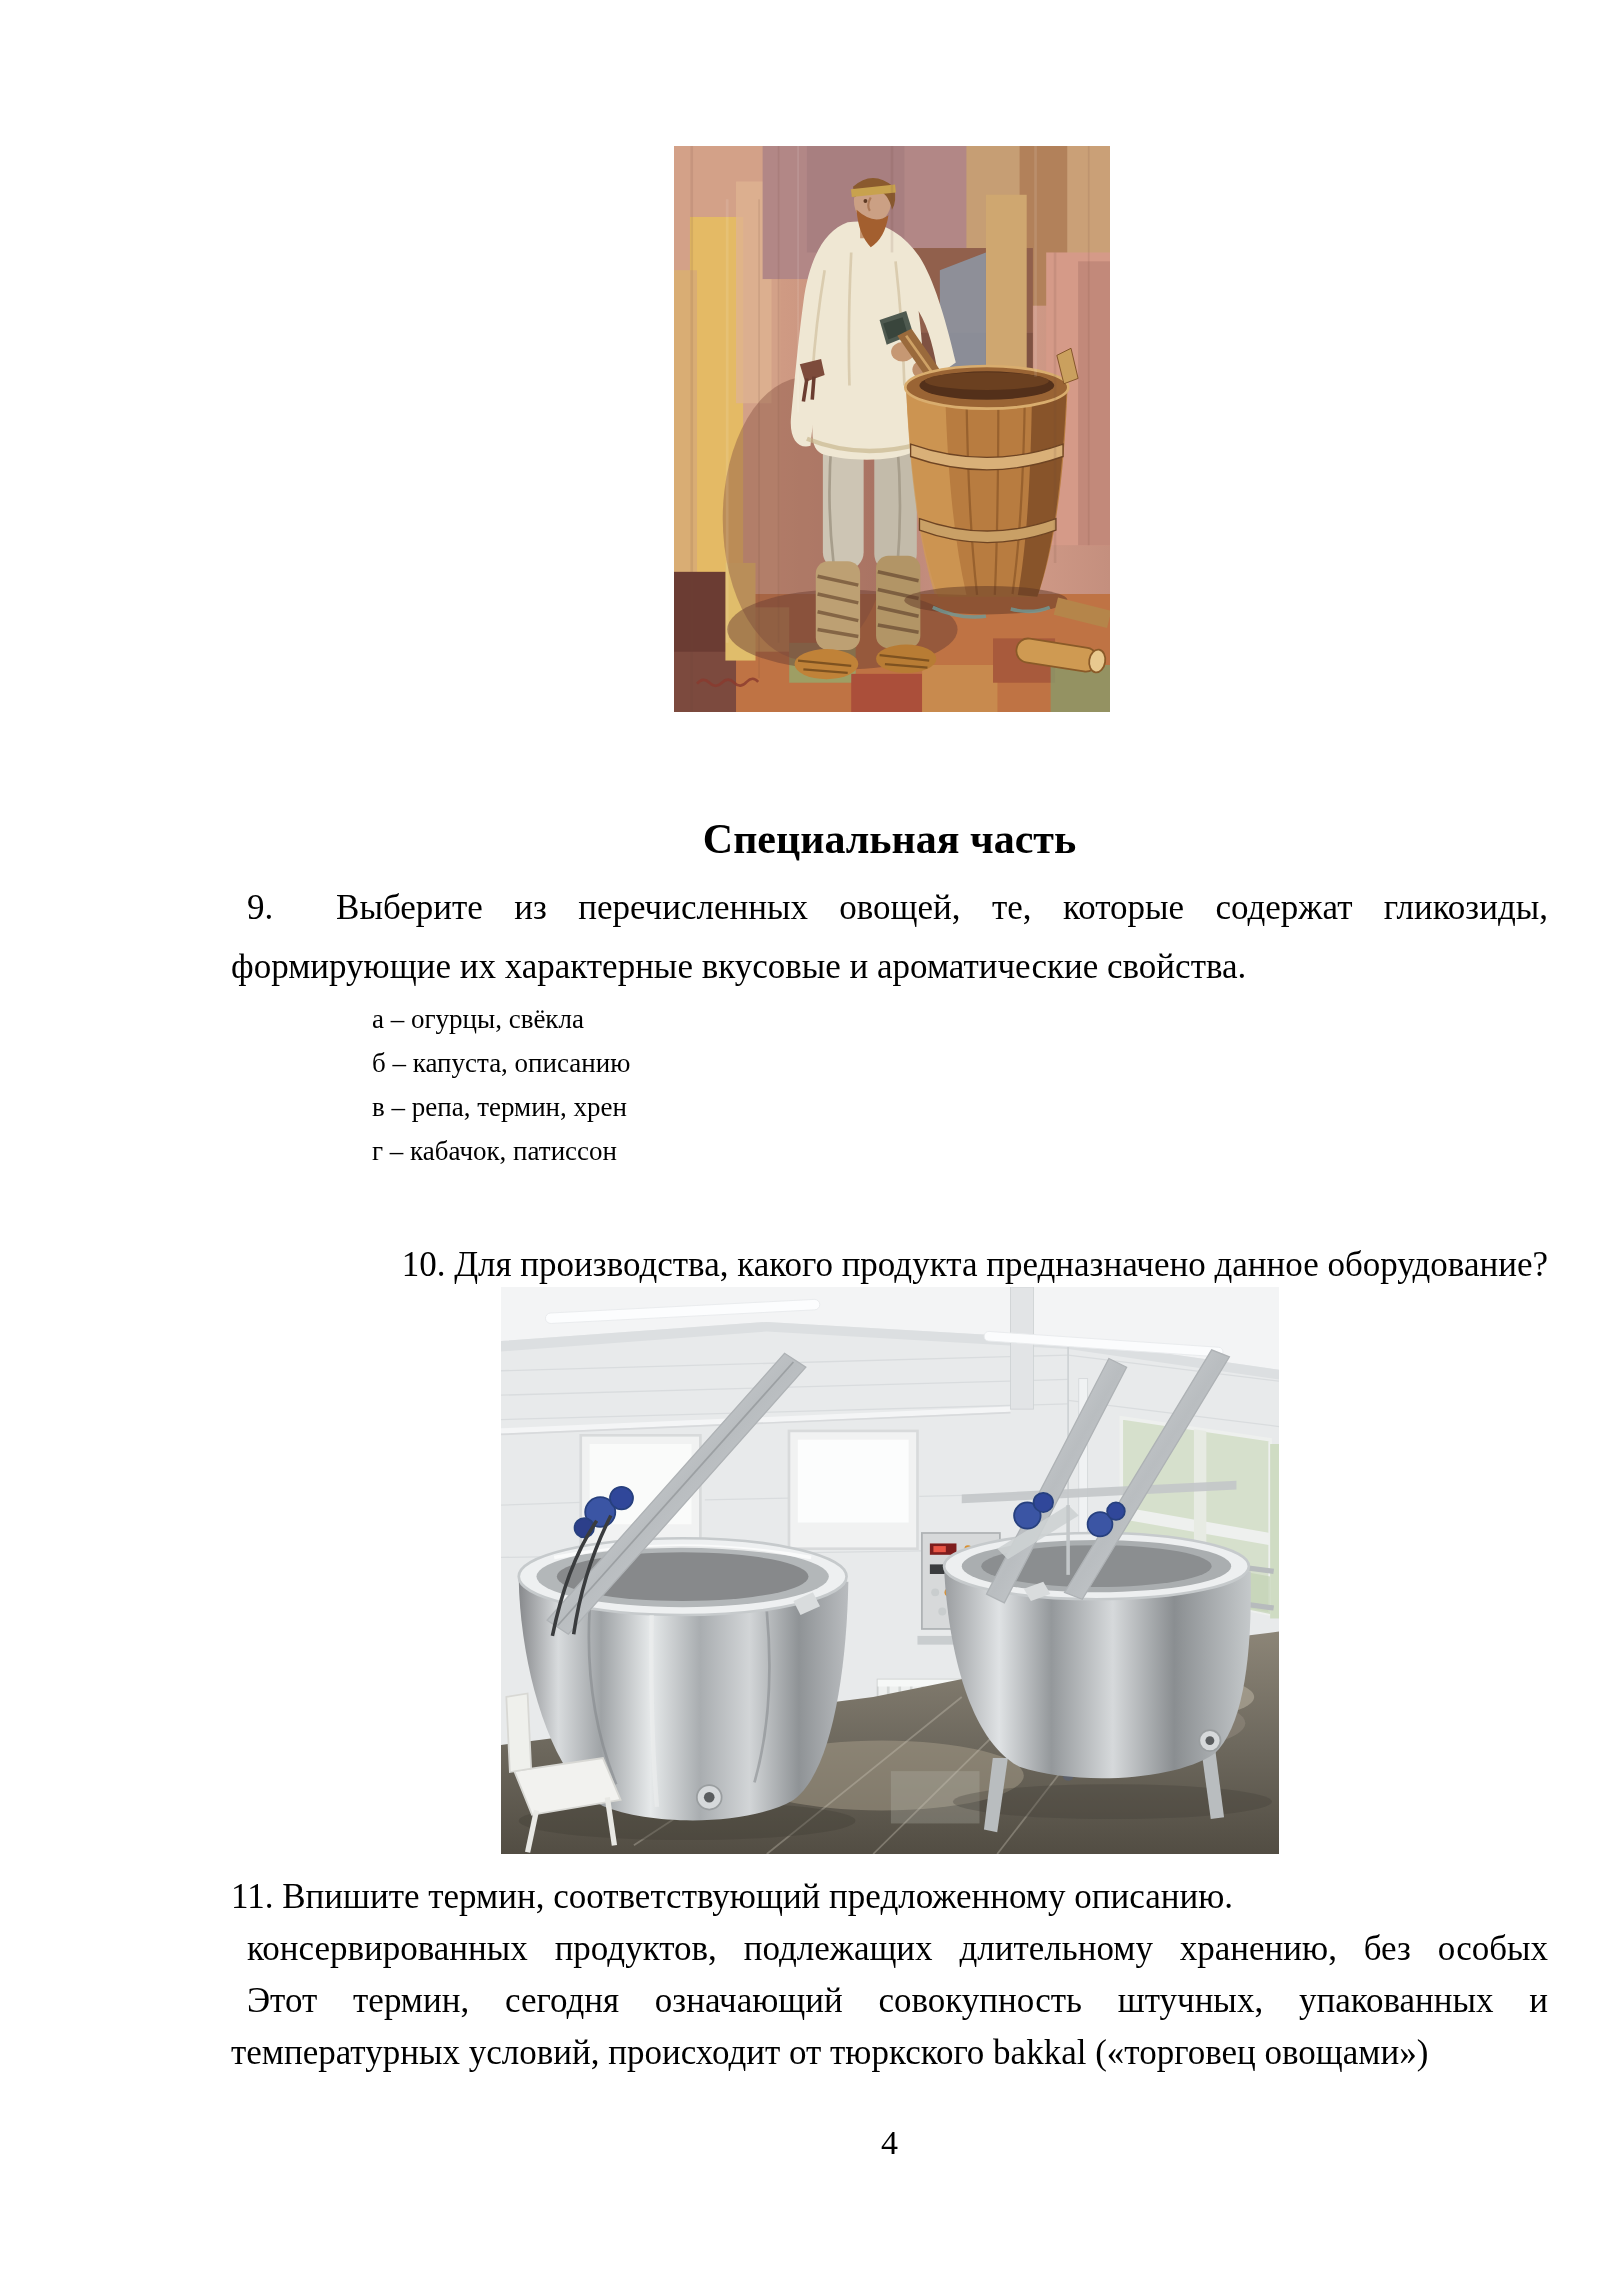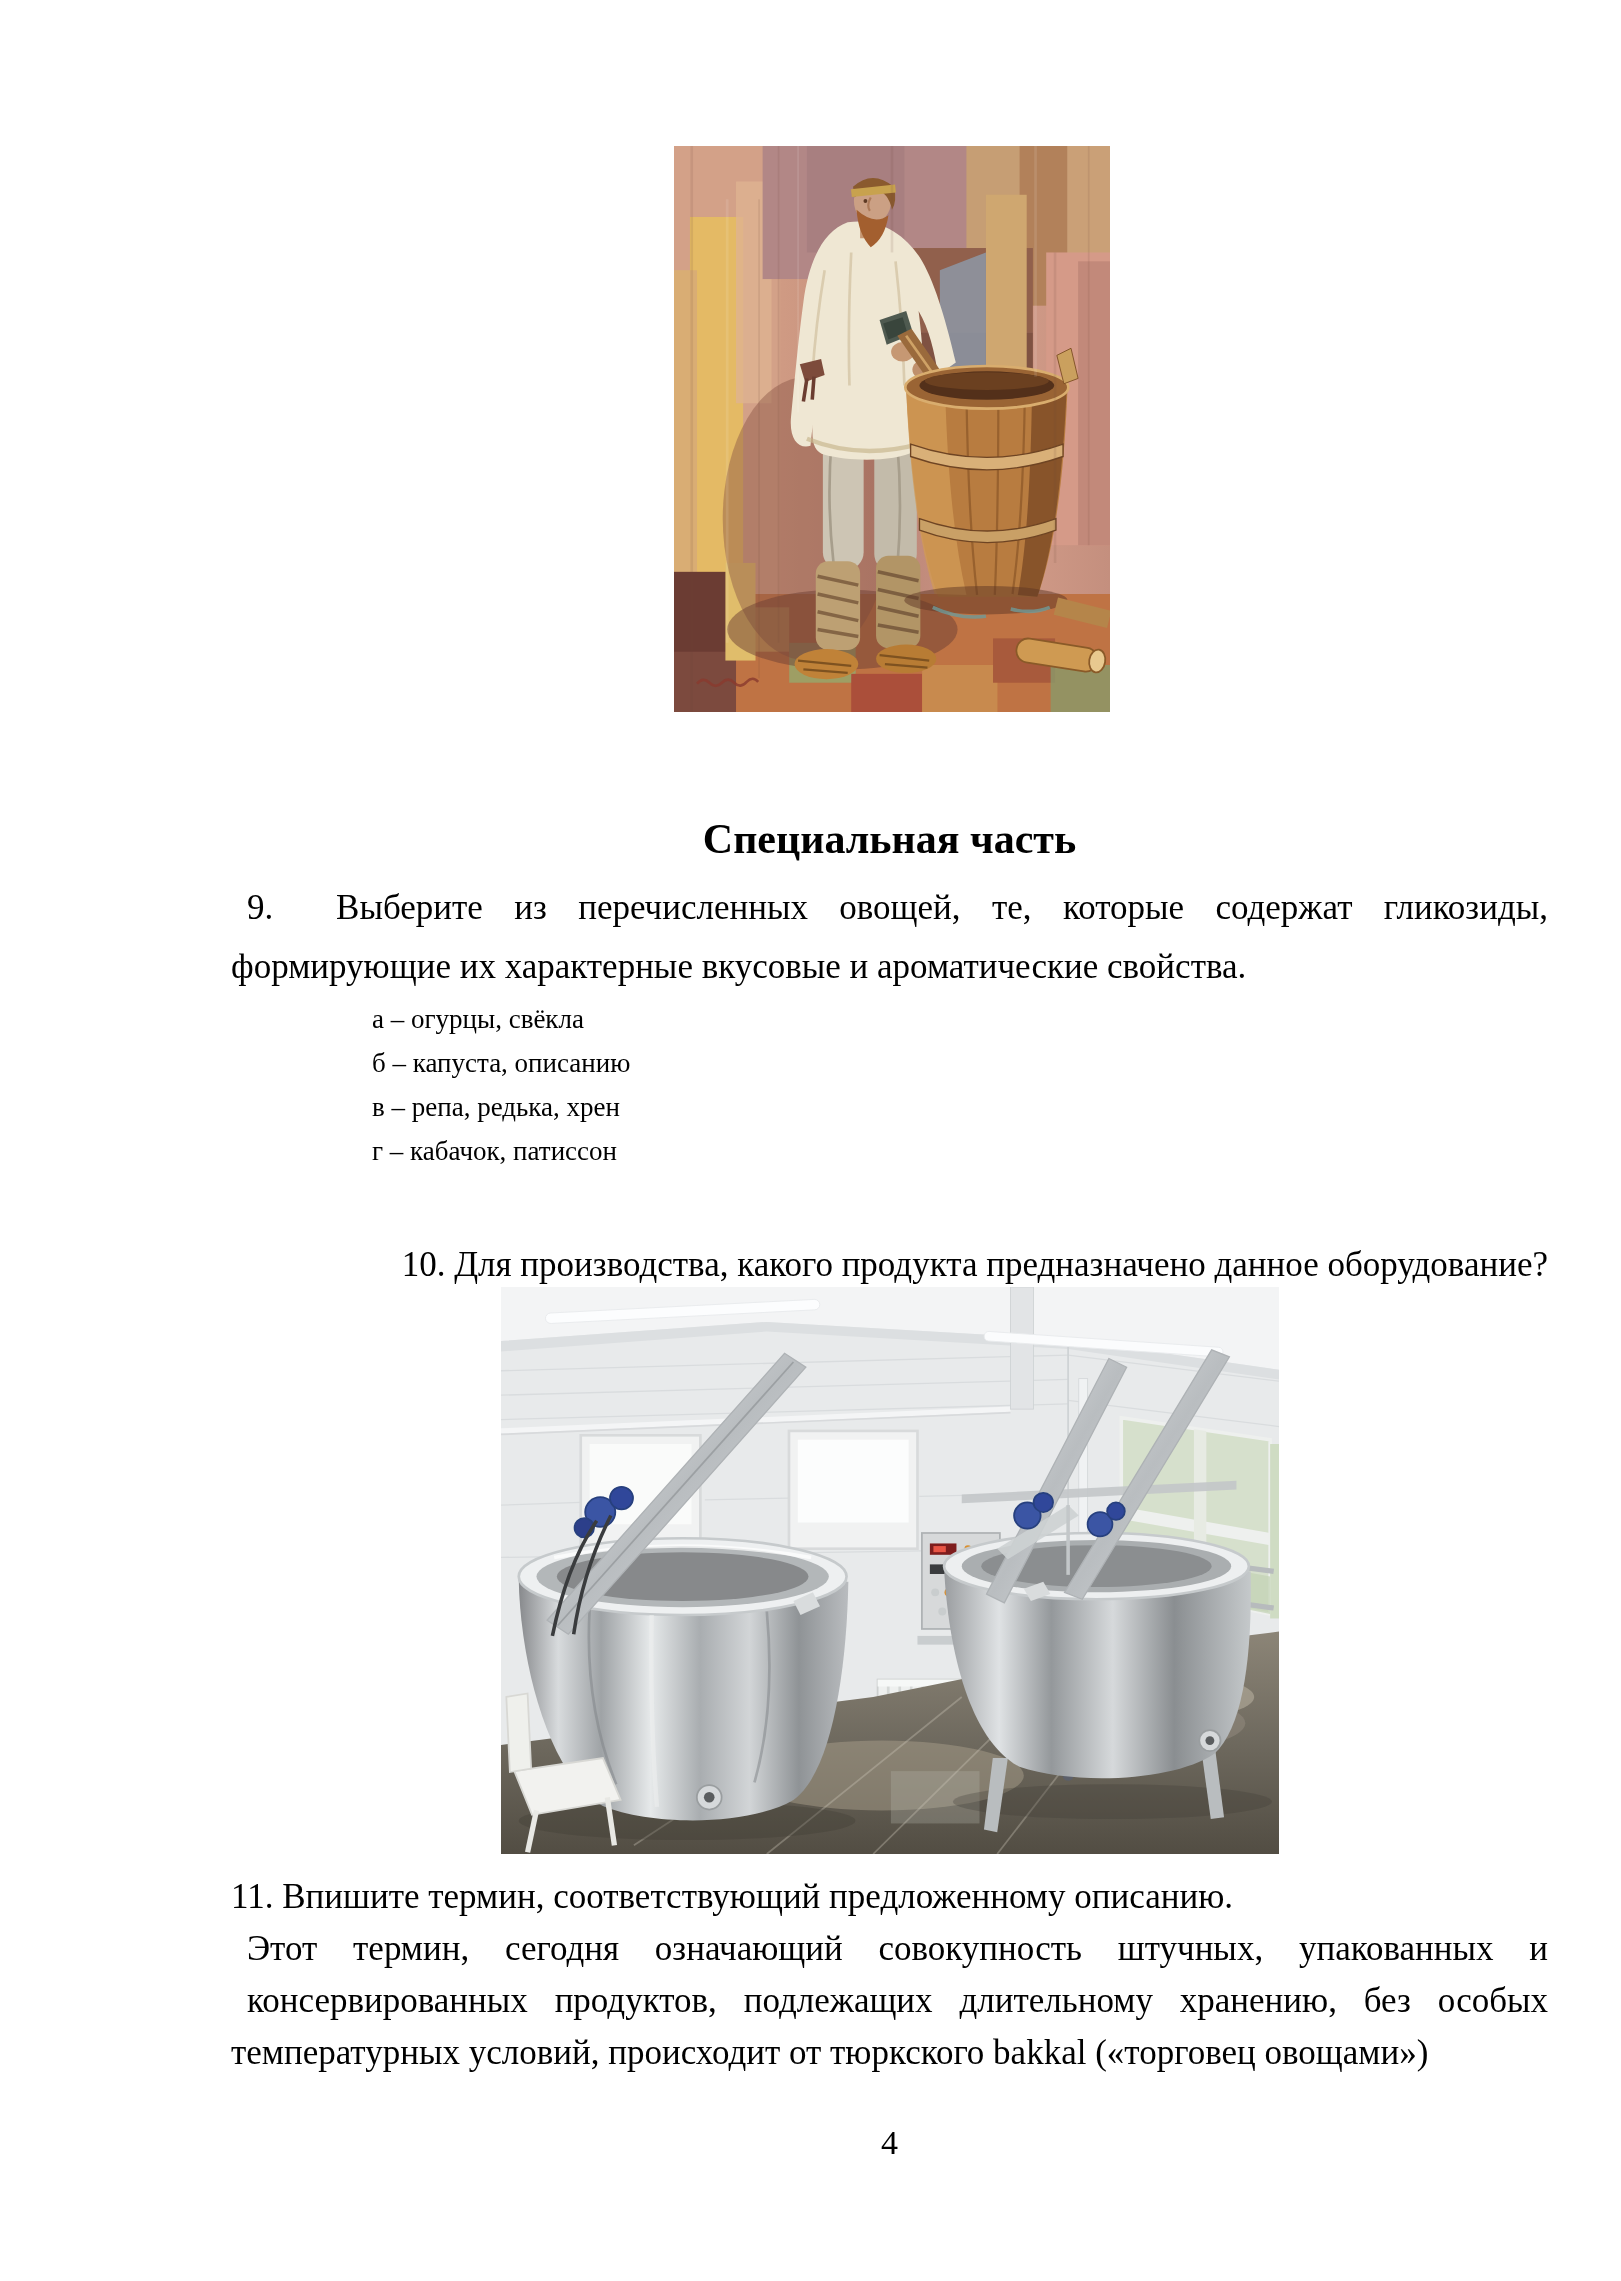--- a/index.html
+++ b/index.html
@@ -178,21 +178,21 @@
   <h1 class="heading">Специальная часть</h1>
 
   <div class="para q9">
     <div class="jl">9.&nbsp; Выберите из перечисленных овощей, те, которые содержат гликозиды,</div>
     <div>формирующие их характерные вкусовые и ароматические свойства.</div>
   </div>
 
   <div class="options">
     <div>а – огурцы, свёкла</div>
     <div>б – капуста, описанию</div>
-    <div>в – репа, редька, хрен</div>
+    <div>в – репа, термин, хрен</div>
     <div>г – кабачок, патиссон</div>
   </div>
 
   <div class="para q10">
     <div>10. Для производства, какого продукта предназначено данное оборудование?</div>
   </div>
 
   <svg class="photo" viewBox="0 0 878 650" preserveAspectRatio="none" role="img" aria-label="stainless-steel-cheese-vats-photo">
     <defs>
       <linearGradient id="mt1" x1="0" y1="0" x2="1" y2="0">
@@ -397,21 +397,21 @@
     <g>
       <polygon points="15,555 115,540 135,588 35,605" fill="#f2f2ef" stroke="#d8d8d4" stroke-width="2"></polygon>
       <line x1="40" y1="600" x2="30" y2="648" stroke="#e8e8e4" stroke-width="6"></line>
       <line x1="120" y1="585" x2="128" y2="640" stroke="#e8e8e4" stroke-width="6"></line>
       <polygon points="6,470 30,466 34,552 10,556" fill="#eff0ec" stroke="#d8d8d4" stroke-width="2"></polygon>
     </g>
   </svg>
 
   <div class="para q11">
     <div>11. Впишите термин, соответствующий предложенному описанию.</div>
+    <div class="jl">консервированных продуктов, подлежащих длительному хранению, без особых</div>
     <div class="jl">Этот термин, сегодня означающий совокупность штучных, упакованных и</div>
-    <div class="jl">консервированных продуктов, подлежащих длительному хранению, без особых</div>
     <div>температурных условий, происходит от тюркского bakkal («торговец овощами»)</div>
   </div>
 
   <div class="page-number">4</div>
 
 </div>
 
 
 </body></html>

